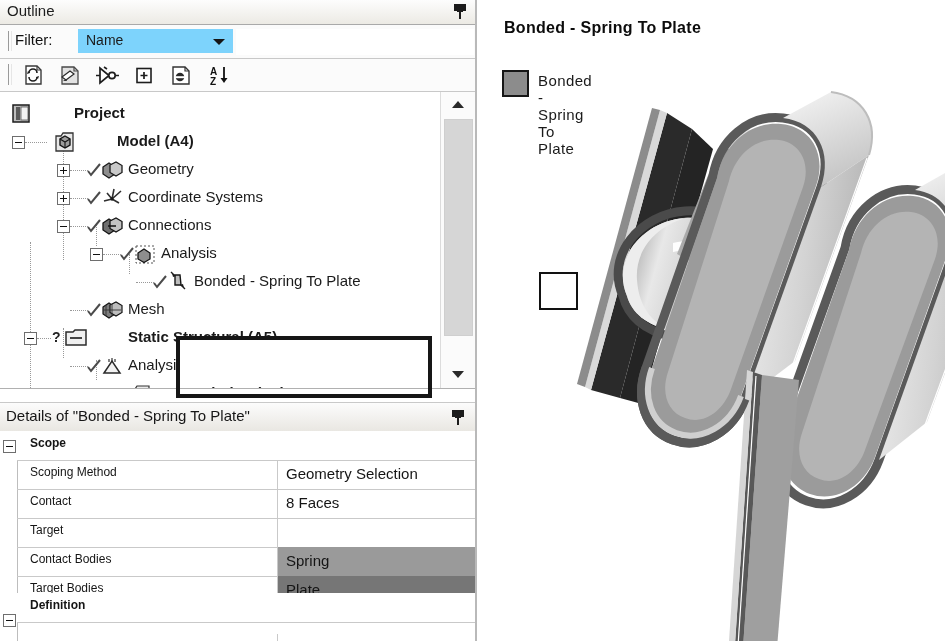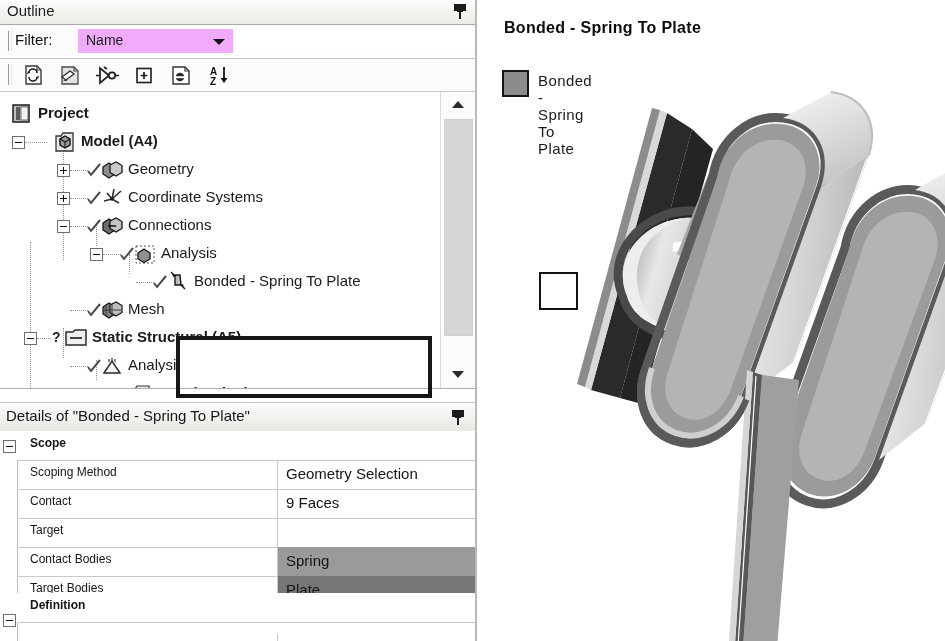--- a/index.html
+++ b/index.html
@@ -21,21 +21,21 @@
   .pin .shaft{position:absolute;left:6px;top:8px;width:2px;height:8px;background:#1c1c1c;}
   .pin .cap{position:absolute;left:4px;top:7px;width:6px;height:2px;background:#1c1c1c;}
 
   
   #filter-row{position:absolute;left:0;top:25px;width:476px;height:33px;background:#fbfbfb;
       border-bottom:1px solid #c8c8c8;}
   #filter-grip{position:absolute;left:8px;top:6px;width:2px;height:20px;
       border-left:1px solid #9a9a9a;border-right:1px solid #e6e6e6;}
   #filter-label{position:absolute;left:15px;top:6px;font-size:15px;color:#111;}
   #filter-select{position:absolute;left:78px;top:4px;width:155px;height:24px;
-      background:#f0abfc;border:0;}
+      background:#7dd3fc;border:0;}
   #filter-select .val{position:absolute;left:8px;top:3px;font-size:14px;color:#1b1b1b;}
   #filter-caret{position:absolute;right:8px;top:10px;width:0;height:0;
       border-left:6px solid transparent;border-right:6px solid transparent;
       border-top:6px solid #151515;}
   #filter-text{position:absolute;left:236px;top:4px;width:234px;height:24px;background:#fff;border:0;}
 
   
   #tool-row{position:absolute;left:0;top:59px;width:476px;height:32px;background:#fbfbfb;
       border-bottom:1px solid #c8c8c8;}
   #tool-grip{position:absolute;left:8px;top:5px;width:2px;height:21px;
@@ -43,21 +43,21 @@
   .tbtn{position:absolute;top:4px;width:26px;height:24px;cursor:default;}
   .tbtn svg{display:block;}
 
   
   #tree-panel{position:absolute;left:0;top:92px;width:476px;height:296px;background:#fff;
       border-bottom:1px solid #b0b0b0;}
   #tree-inner{position:absolute;left:0;top:0;width:440px;height:296px;overflow:hidden;
       background:#fff;}
   .trow{position:absolute;left:0;height:28px;white-space:nowrap;}
   .tlabel{position:absolute;top:4px;font-size:15px;color:#1a1a1a;}
-  .tlabel.b{font-weight:bold;}
+  .tlabel.b{font-weight:bold;margin-left:36px;}
   .pm{position:absolute;width:11px;height:11px;border:1px solid #6e6e6e;background:#fff;}
   .pm:before{content:"";position:absolute;left:2px;top:5px;width:7px;height:1px;background:#111;}
   .pm.plus:after{content:"";position:absolute;left:5px;top:2px;width:1px;height:7px;background:#111;}
   .dline{position:absolute;border-top:1px dotted #999;height:0;}
   .vline{position:absolute;border-left:1px dotted #999;width:0;}
   .qm{position:absolute;font-size:14px;color:#222;font-weight:bold;}
 
   
   #tree-sb{position:absolute;left:440px;top:0;width:34px;height:296px;background:#fbfbfb;
       border-left:1px solid #dcdcdc;}
@@ -371,21 +371,21 @@
         <span class="dsplit"></span>
         <span class="dval">
           <span class="t">Geometry Selection</span>
         </span>
       </div>
 
       <div class="drow" style="top:58px">
         <span class="dkey">Contact</span>
         <span class="dsplit"></span>
         <span class="dval">
-          <span class="t">9 Faces</span>
+          <span class="t">8 Faces</span>
         </span>
       </div>
 
       <div class="drow" style="top:87px">
         <span class="dkey">Target</span>
         <span class="dsplit"></span>
       </div>
 
       <div class="drow" style="top:116px">
         <span class="dkey">Contact Bodies</span>

